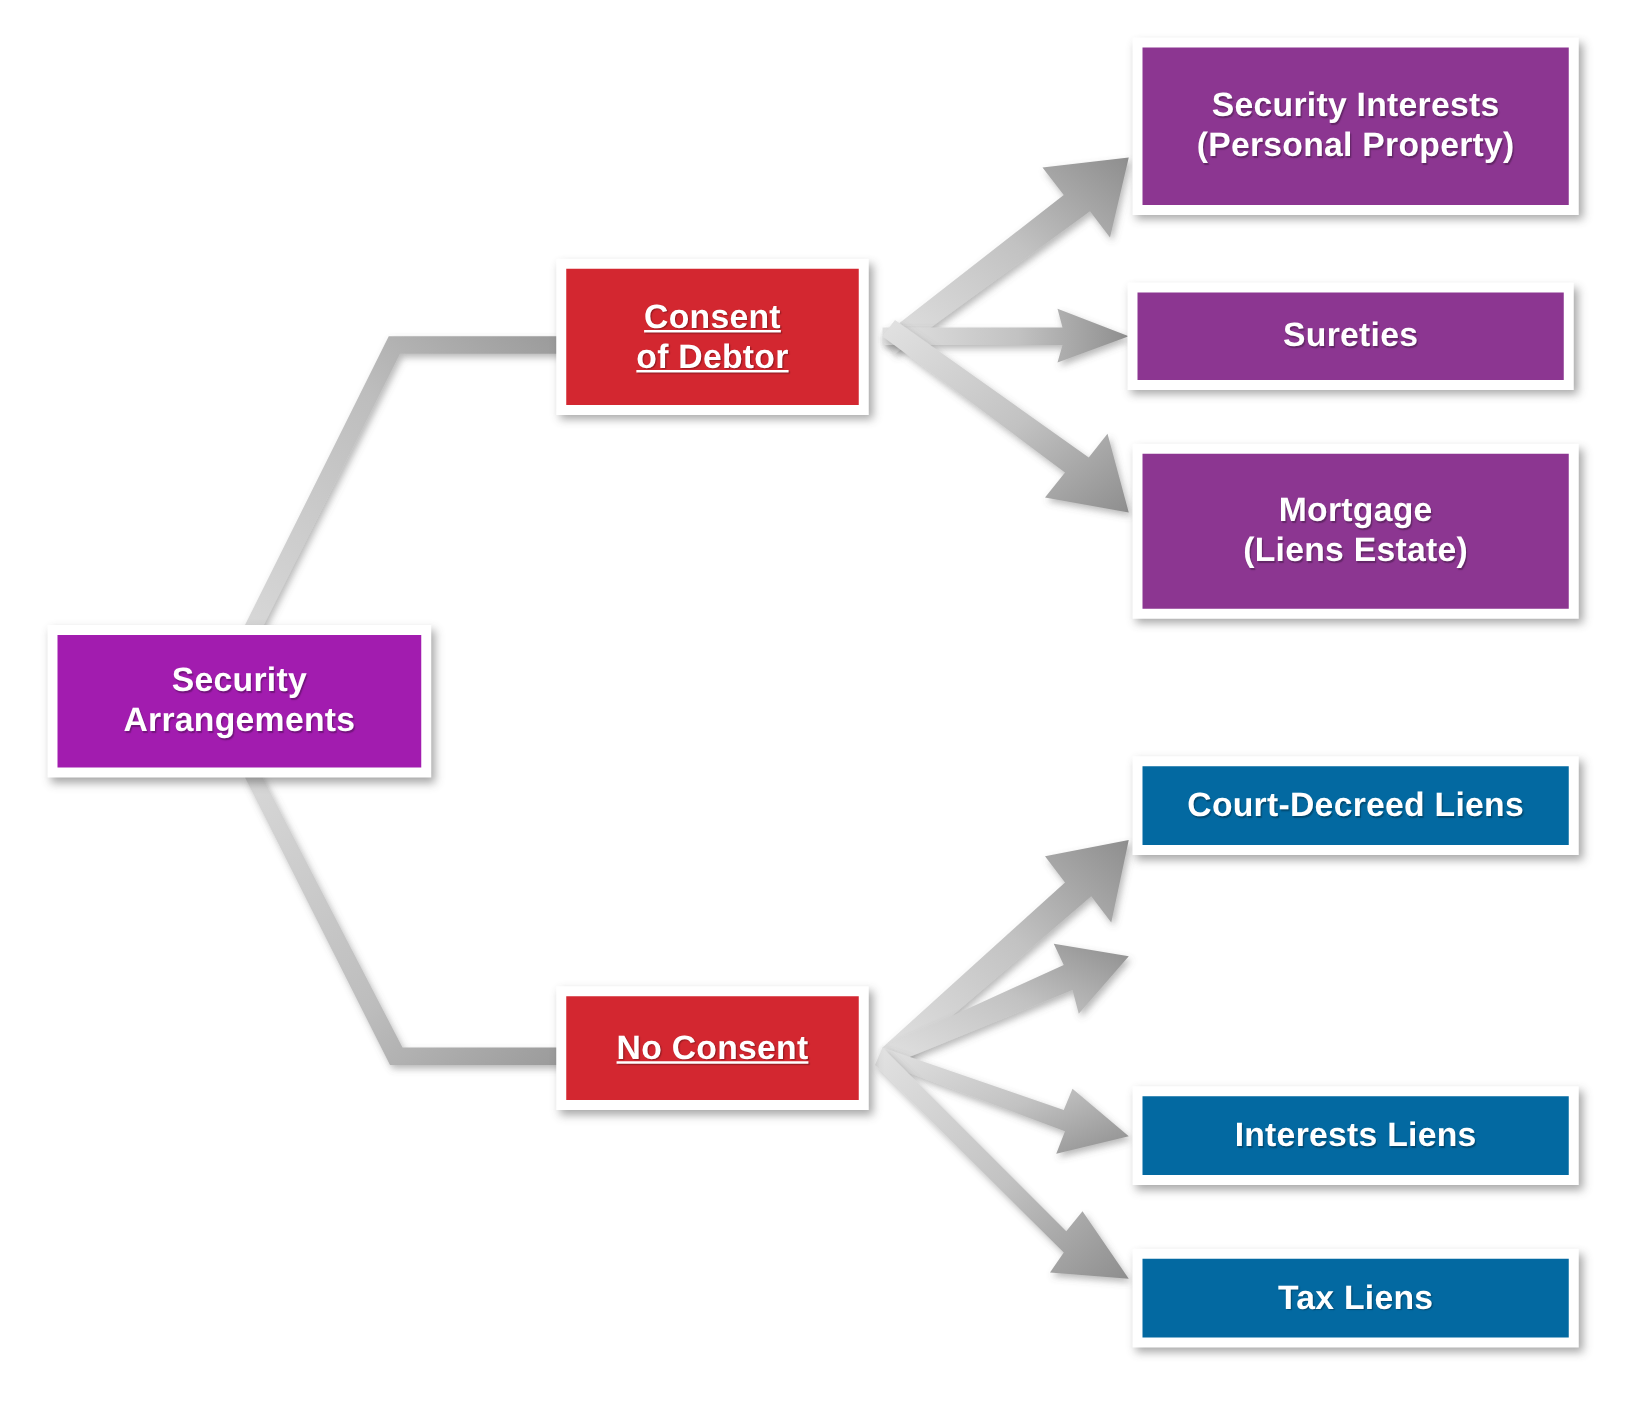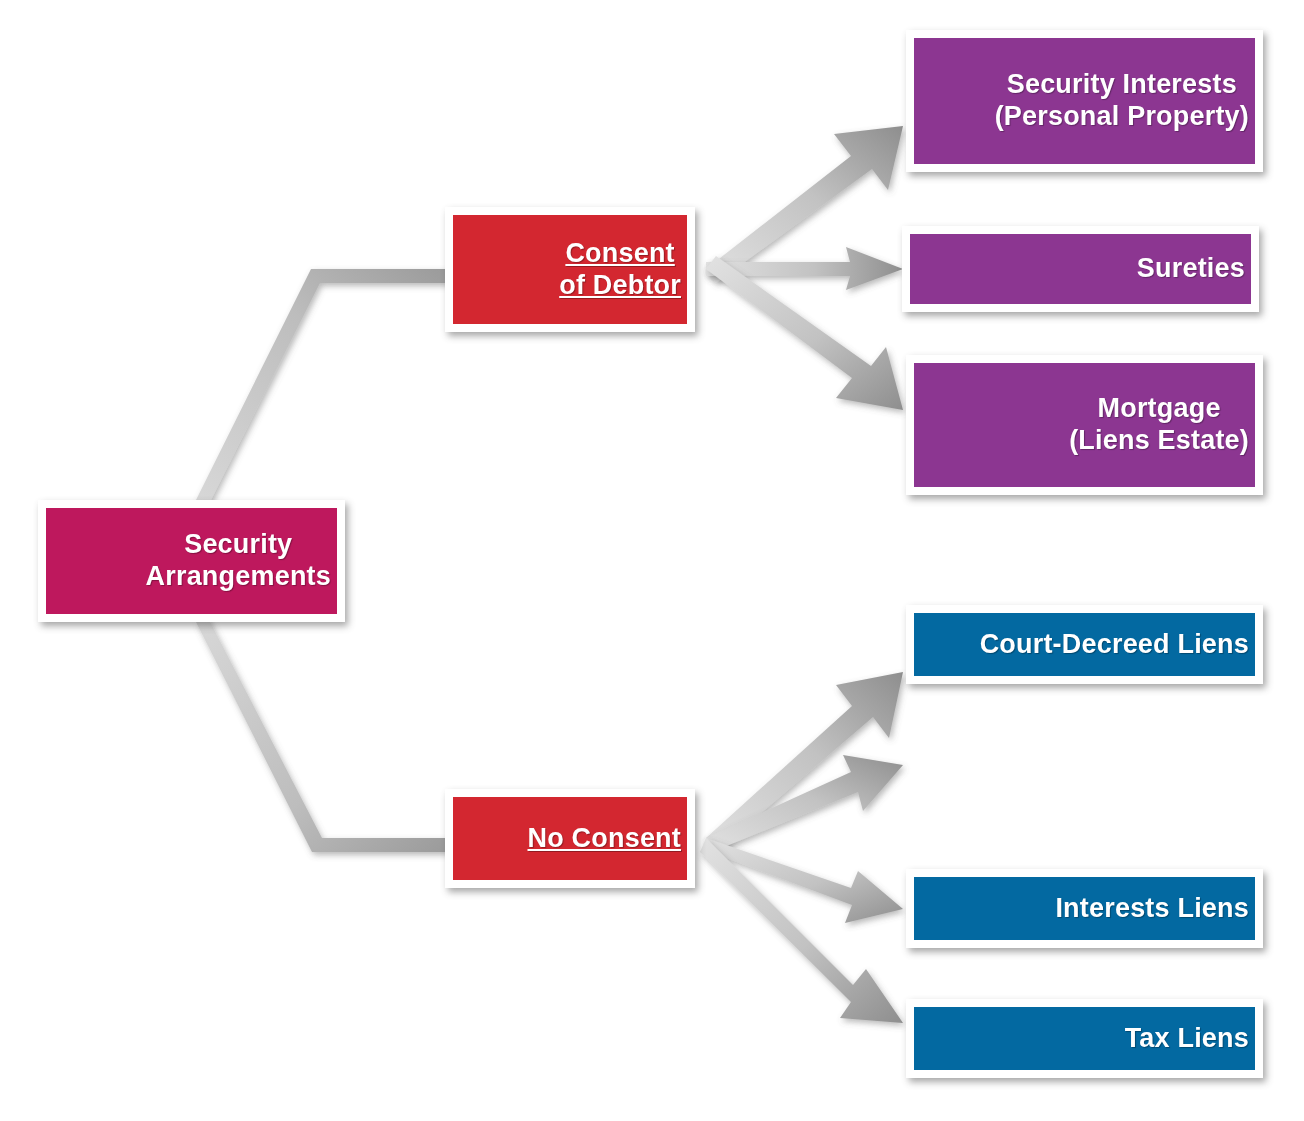--- a/index.html
+++ b/index.html
@@ -30,31 +30,31 @@
     padding: 8px;
     box-shadow: 3px 4px 7px rgba(60,60,60,0.45);
     z-index: 5;
   }
   .node-inner {
     width: 100%;
     height: 100%;
     box-sizing: border-box;
     display: flex;
     align-items: center;
-    justify-content: flex-end;
+    justify-content: center;
     text-align: center;
     color: #ffffff;
     font-weight: bold;
     letter-spacing: 0.2px;
     text-shadow: 1px 1px 1px rgba(0,0,0,0.30);
     line-height: 1.18;
     padding: 4px 6px;
     box-sizing: border-box;
   }
-  .root .node-inner   { background: #be185d; font-size: 27px; }
+  .root .node-inner   { background: #a21caf; font-size: 27px; }
   .branch .node-inner { background: #d32730; font-size: 27px; text-decoration: underline; }
   .purple .node-inner { background: #8c3691; font-size: 27px; }
   .orange .node-inner { background: #0369a1; font-size: 27px; }
 </style>
 </head>
 <body>
 
 <div id="canvas">
 
   <svg id="arrow-layer" viewBox="0 0 1304 1121" width="1304" height="1121" xmlns="http://www.w3.org/2000/svg">

